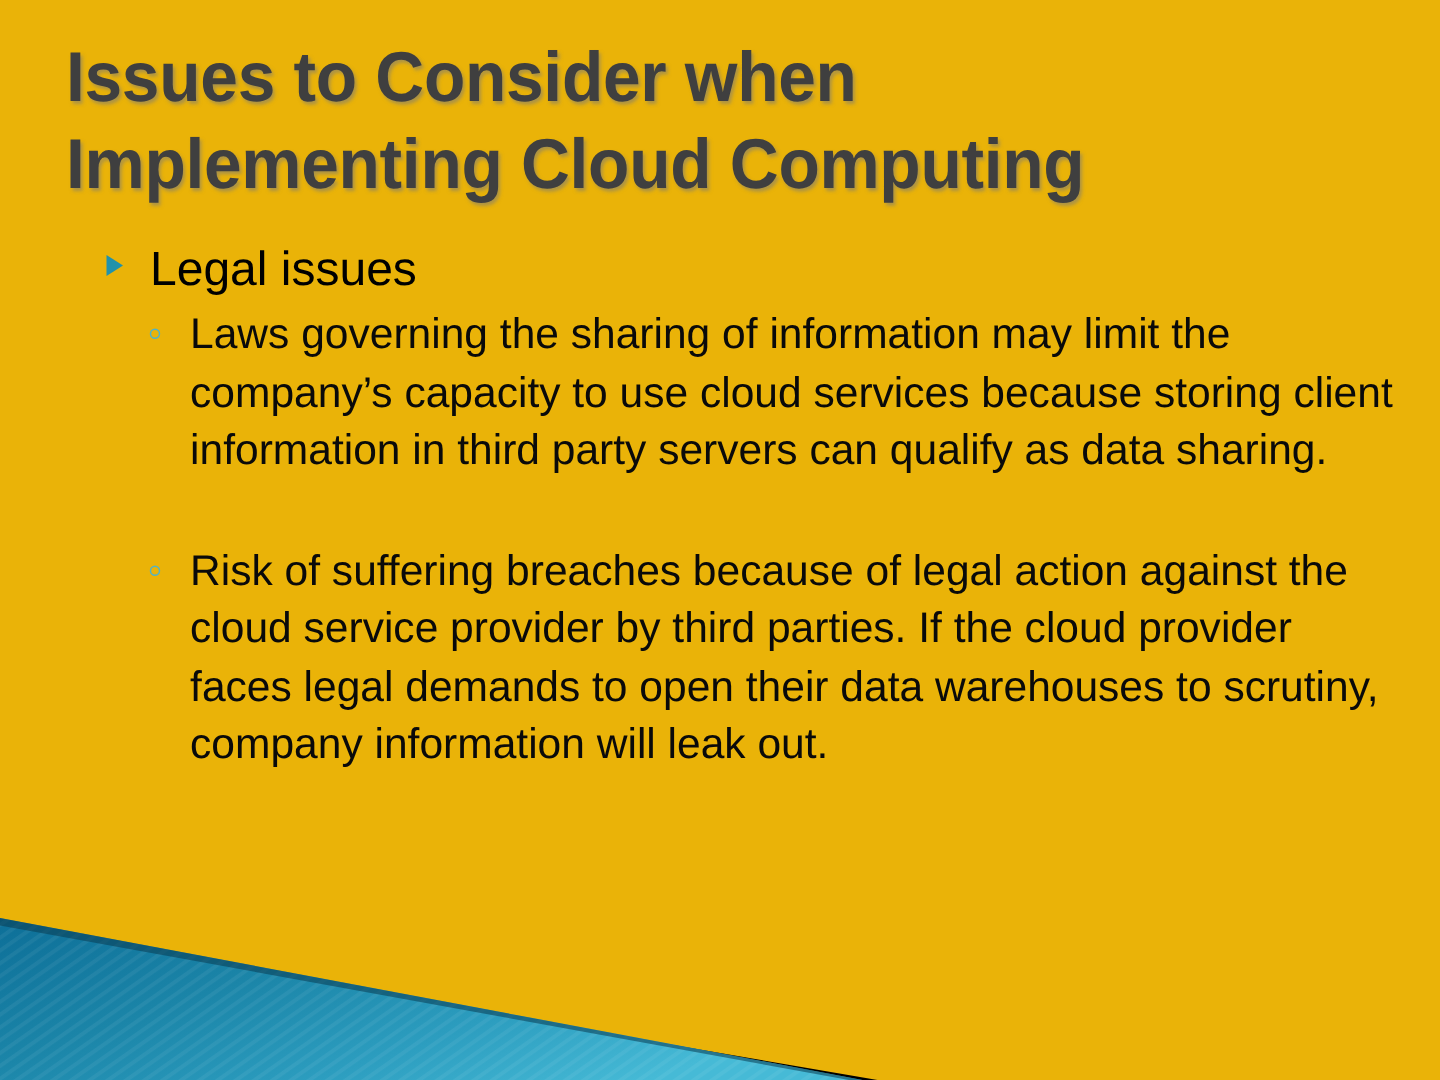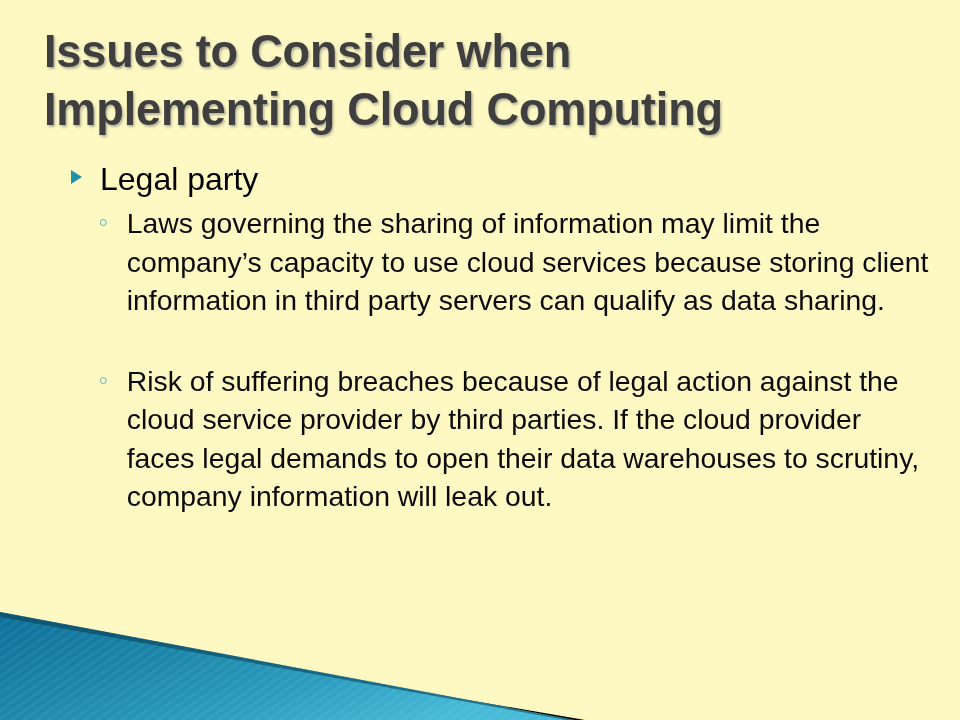--- a/index.html
+++ b/index.html
@@ -5,21 +5,21 @@
   html, body {
     margin: 0;
     padding: 0;
     background: #ffffff;
   }
 
   #slide {
     position: relative;
     width: 960px;
     height: 720px;
-    background: #fef9c3;
+    background: #eab308;
     overflow: hidden;
     font-family: "Liberation Sans", sans-serif;
   }
 
   
   #title-block {
     position: absolute;
     left: 44px;
     top: 22px;
     width: 880px;
@@ -109,21 +109,21 @@
 
   <div id="title-block">
     <div class="title-line">Issues to Consider when</div>
     <div class="title-line">Implementing Cloud Computing</div>
   </div>
 
   <div id="body-block">
 
     <div class="bullet-l1">
       <span class="marker"></span>
-      <span>Legal party</span>
+      <span>Legal issues</span>
     </div>
 
     <div class="bullet-l2">
       <span class="marker"></span>
       <span>Laws governing the sharing of information may limit the company’s capacity to use cloud services because storing client information in third party servers can qualify as data sharing.</span>
     </div>
 
     <div class="spacer-gap"></div>
 
     <div class="bullet-l2">

